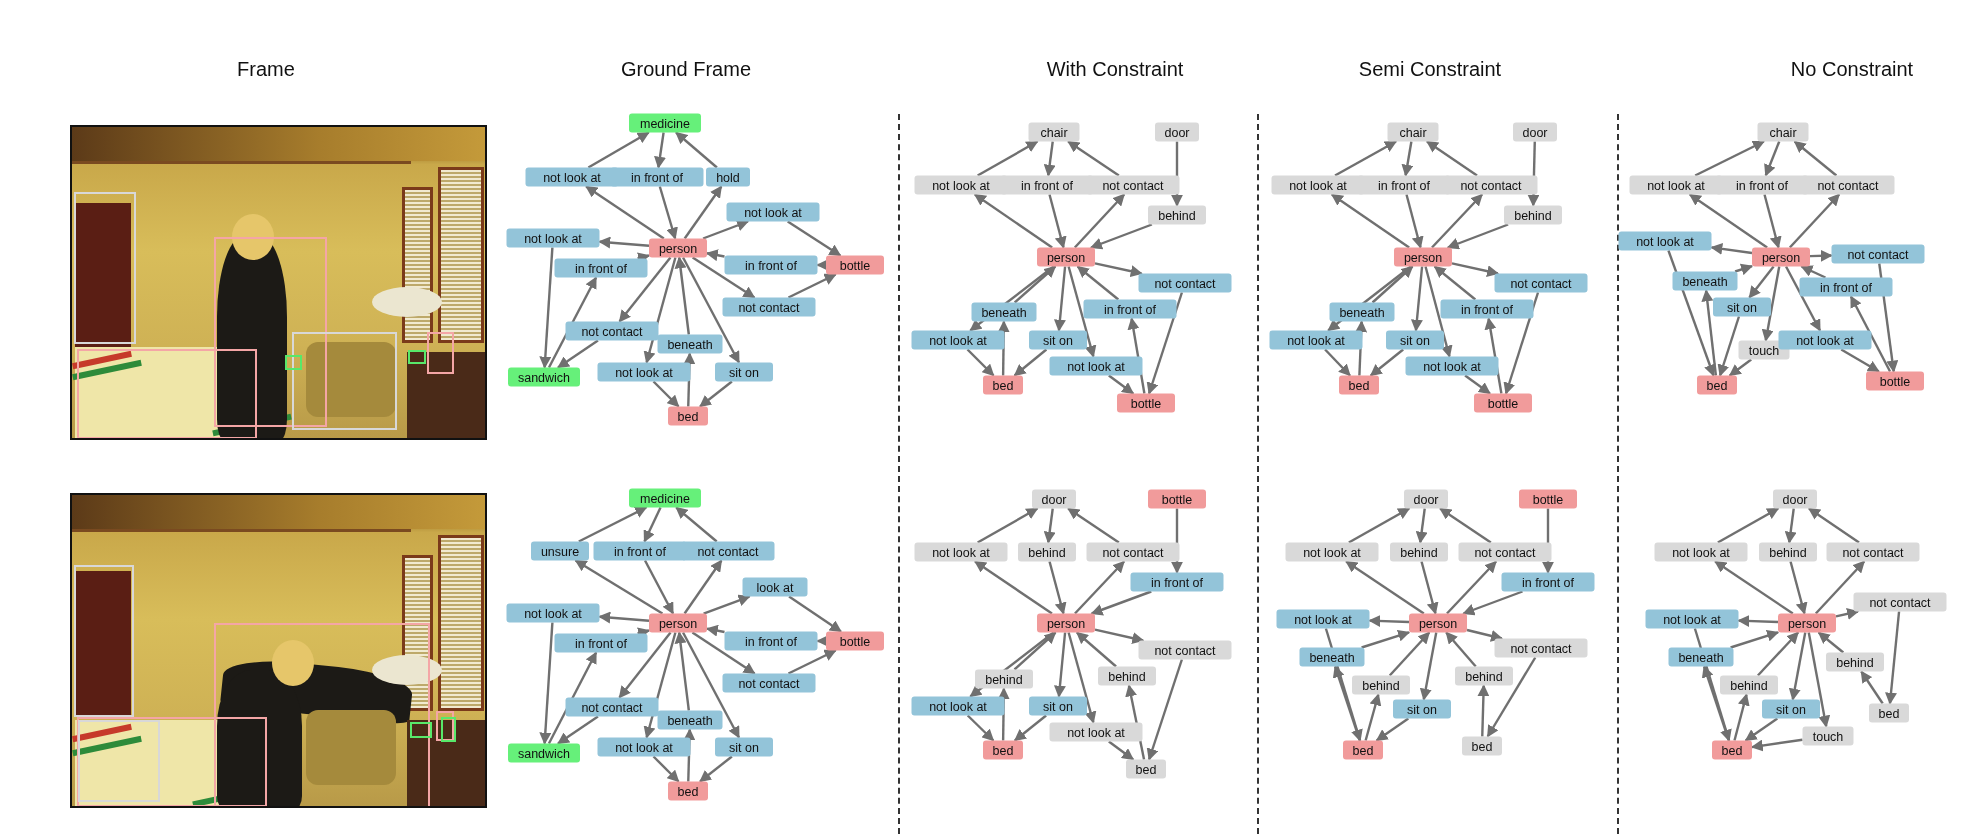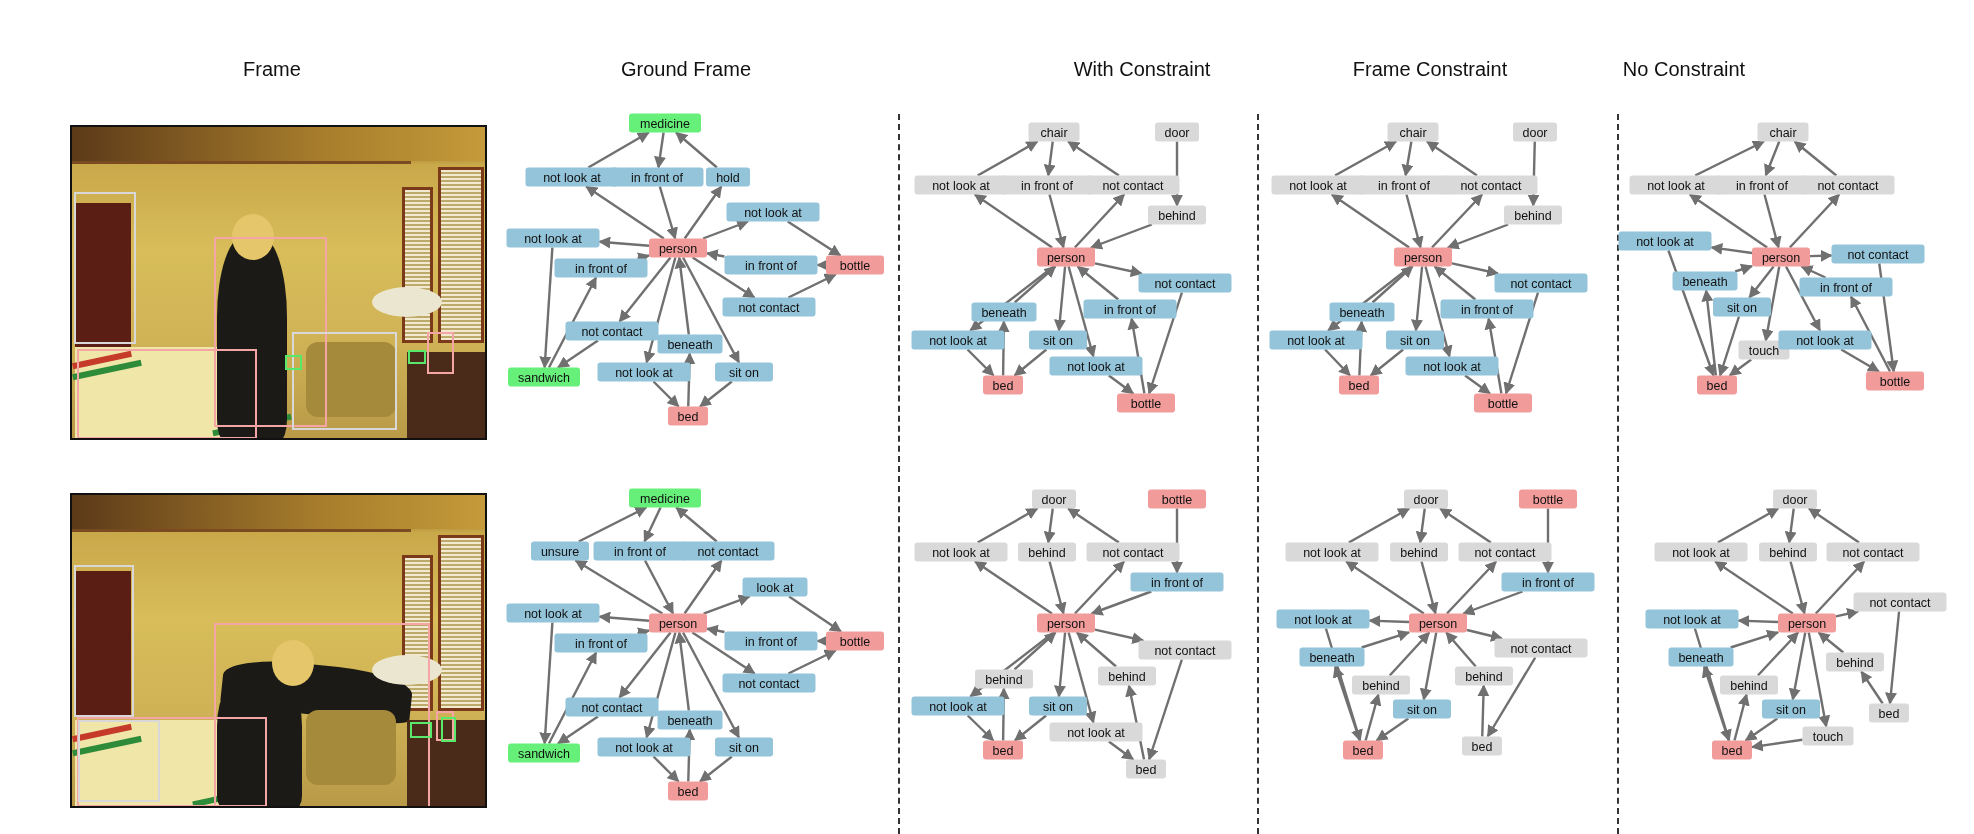--- a/index.html
+++ b/index.html
@@ -21,25 +21,25 @@
   .frame .fan{position:absolute;background:#ebe6d0;border-radius:50%;}
   .frame .box{position:absolute;box-sizing:border-box;border:2px solid;}
   svg.graph{position:absolute;left:0;top:0;overflow:visible;}
   .node rect{rx:3;ry:3;}
   .node text{font-family:"Liberation Sans",sans-serif;font-size:12.5px;fill:#111;text-anchor:middle;dominant-baseline:central;}
   .edge{stroke:#707070;stroke-width:2.4;fill:none;}
 </style>
 </head>
 <body>
 
-<div class="col-title" style="left:272px;">Frame</div>
+<div class="col-title" style="left:266px;">Frame</div>
 <div class="col-title" style="left:686px;">Ground Frame</div>
-<div class="col-title" style="left:1142px;">With Constraint</div>
-<div class="col-title" style="left:1430px;">Frame Constraint</div>
-<div class="col-title" style="left:1684px;">No Constraint</div>
+<div class="col-title" style="left:1115px;">With Constraint</div>
+<div class="col-title" style="left:1430px;">Semi Constraint</div>
+<div class="col-title" style="left:1852px;">No Constraint</div>
 
 <div class="divider" style="left:898px;"></div>
 <div class="divider" style="left:1257px;"></div>
 <div class="divider" style="left:1617px;"></div>
 
 <div class="frame" style="top:125px;">
   <div class="ceiling"></div>
   <div class="trim"></div>
   <div class="door" style="left:3px;top:76px;width:56px;height:145px;"></div>
   <div class="window" style="left:330px;top:60px;width:25px;height:150px;"></div>

